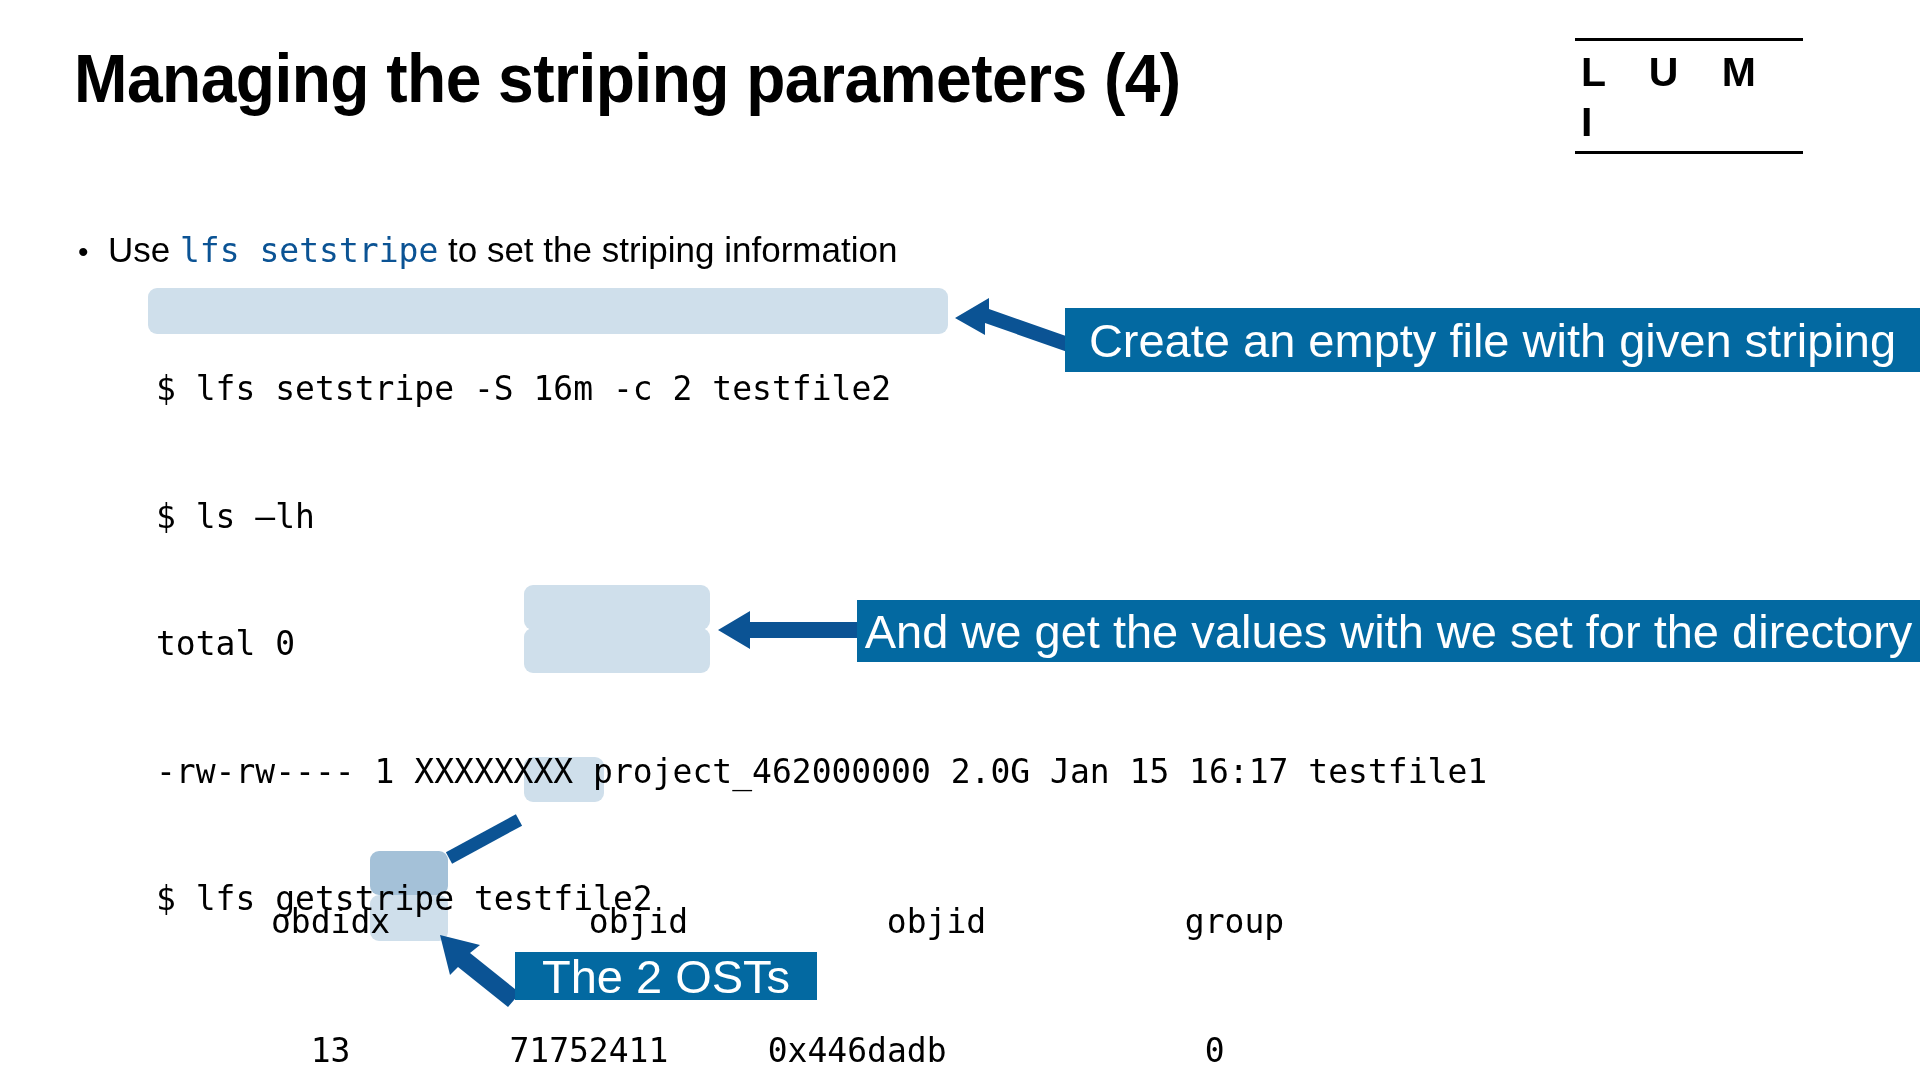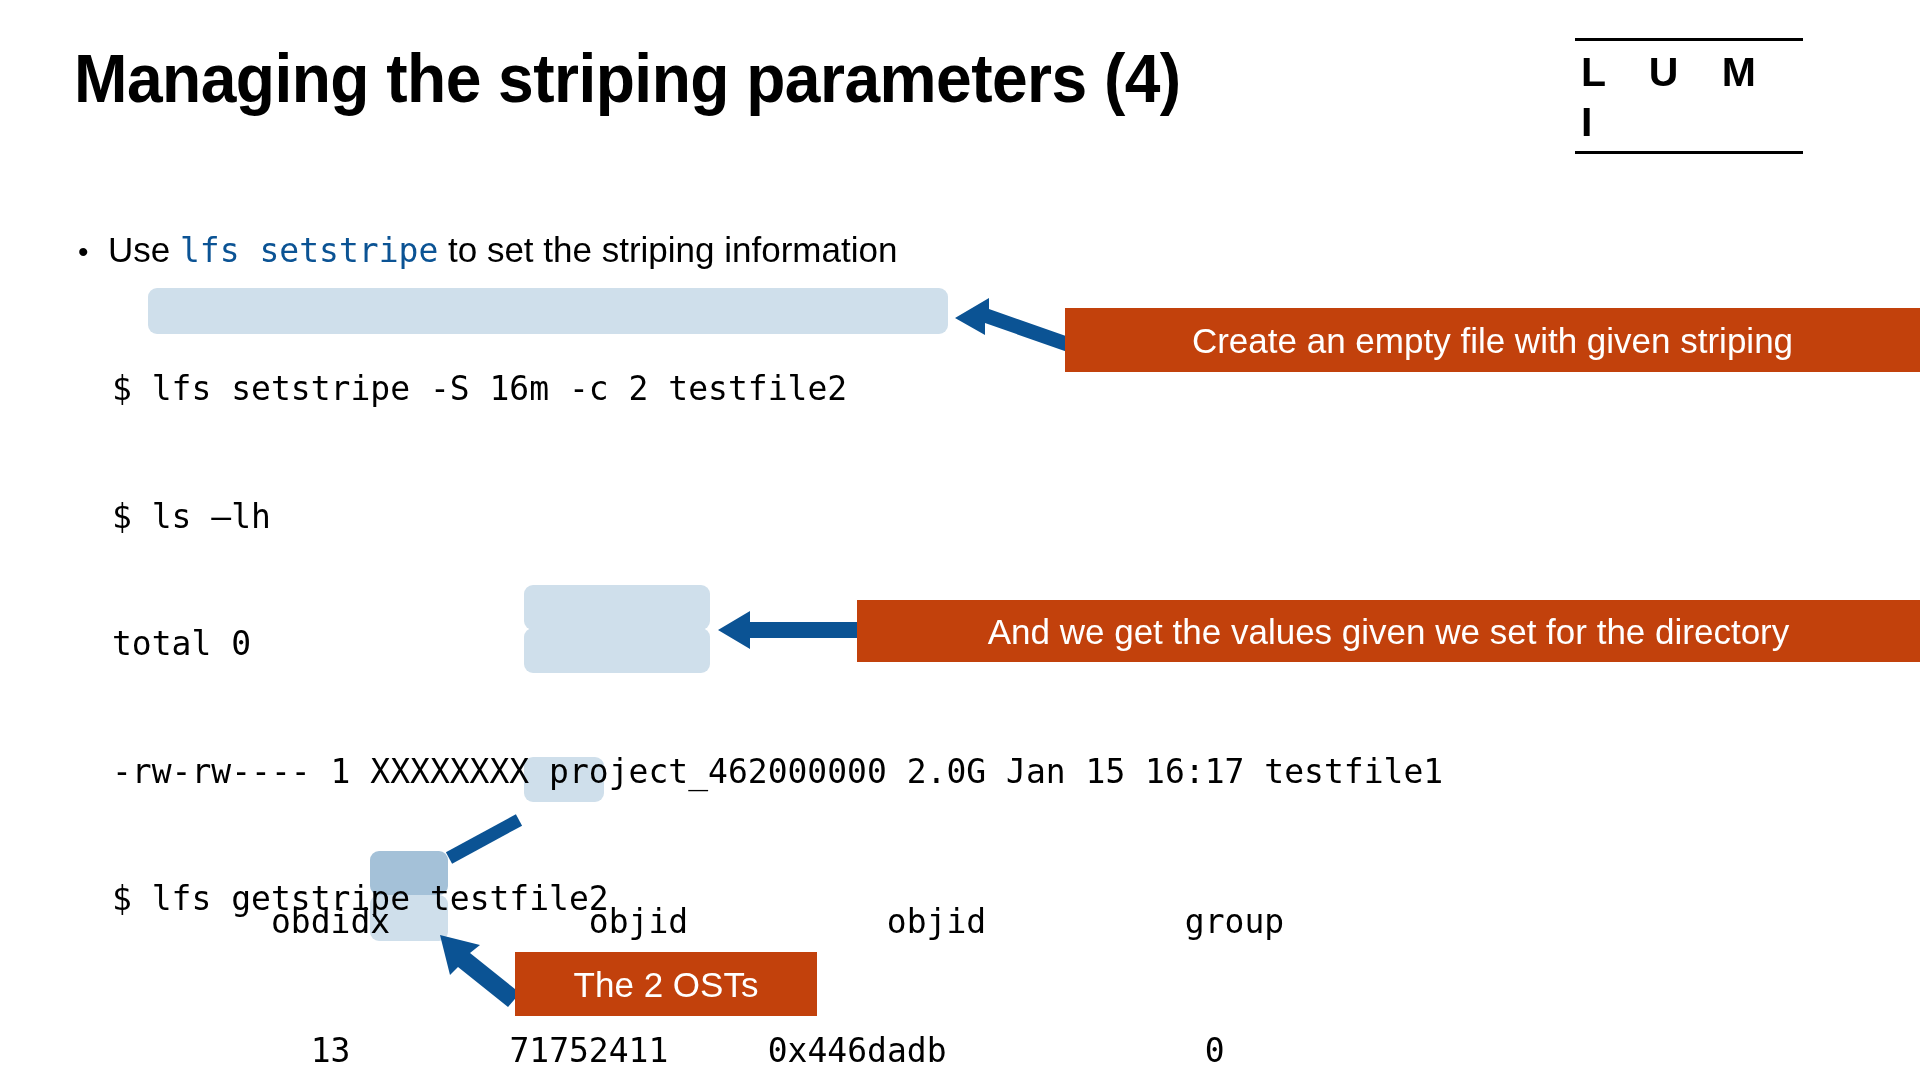--- a/index.html
+++ b/index.html
@@ -81,52 +81,52 @@
   #terminal-block {
     position: absolute;
     left: 112px;
     top: 283px;
     font-family: "DejaVu Sans Mono", monospace;
     font-size: 33px;
     line-height: 42.5px;
     color: #000000;
     white-space: pre;
   }
-  #terminal-block .line { height: 42.5px; white-space: pre; }
+  #terminal-block .line { height: 42.5px; white-space: pre; margin-left: 44px; }
 
   
   .hlbox {
     position: absolute;
     background: #cfdfeb;
     border-radius: 9px;
     z-index: 0;
   }
   .hlbox.strong { background: #a4c1d8; }
 
   #terminal-block .txt { position: relative; z-index: 2; }
 
   
   .callout {
     position: absolute;
-    background: #c2410c;
+    background: #0369a1;
     color: #ffffff;
     font-family: "Liberation Sans", sans-serif;
-    font-size: 35px;
+    font-size: 47px;
     line-height: 1.0;
     display: flex;
     align-items: center;
     justify-content: center;
     padding: 0 14px;
     box-sizing: border-box;
     white-space: nowrap;
     z-index: 5;
   }
   #callout-create { left: 1065px; top: 308px; width: 855px; height: 64px; }
   #callout-values { left: 857px; top: 600px; width: 1063px; height: 62px; }
-  #callout-osts   { left: 515px;  top: 952px; width: 302px;  height: 64px; }
+  #callout-osts   { left: 515px;  top: 952px; width: 302px;  height: 48px; }
 
   
   svg.arrow { position: absolute; z-index: 4; overflow: visible; }
   #arrow-create { left: 955px; top: 290px; width: 130px; height: 70px; }
   #arrow-values { left: 718px; top: 605px; width: 150px; height: 50px; }
   #arrow-osts   { left: 440px; top: 935px; width: 100px; height: 80px; }
   #arrow-obdidx { left: 445px; top: 810px; width: 110px; height: 70px; }
   .arrow-fill { fill: #0b5394; }
   .arrow-stroke { stroke: #0b5394; fill: none; }
 </style>
@@ -183,15 +183,15 @@
 <svg class="arrow" id="arrow-osts" viewBox="0 0 100 80">
   <polygon class="arrow-fill" points="0,0 40,10 30,18 80,58 68,72 18,32 10,40"></polygon>
 </svg>
 
 <svg class="arrow" id="arrow-obdidx" viewBox="0 0 110 70">
   <line class="arrow-stroke" x1="4" y1="48" x2="74" y2="10" stroke-width="13"></line>
 </svg>
 
 <div class="callout" id="callout-create">Create an empty file with given striping</div>
 
-<div class="callout" id="callout-values">And we get the values given we set for the directory</div>
+<div class="callout" id="callout-values">And we get the values with we set for the directory</div>
 
 <div class="callout" id="callout-osts">The 2 OSTs</div>
 
 </body></html>

